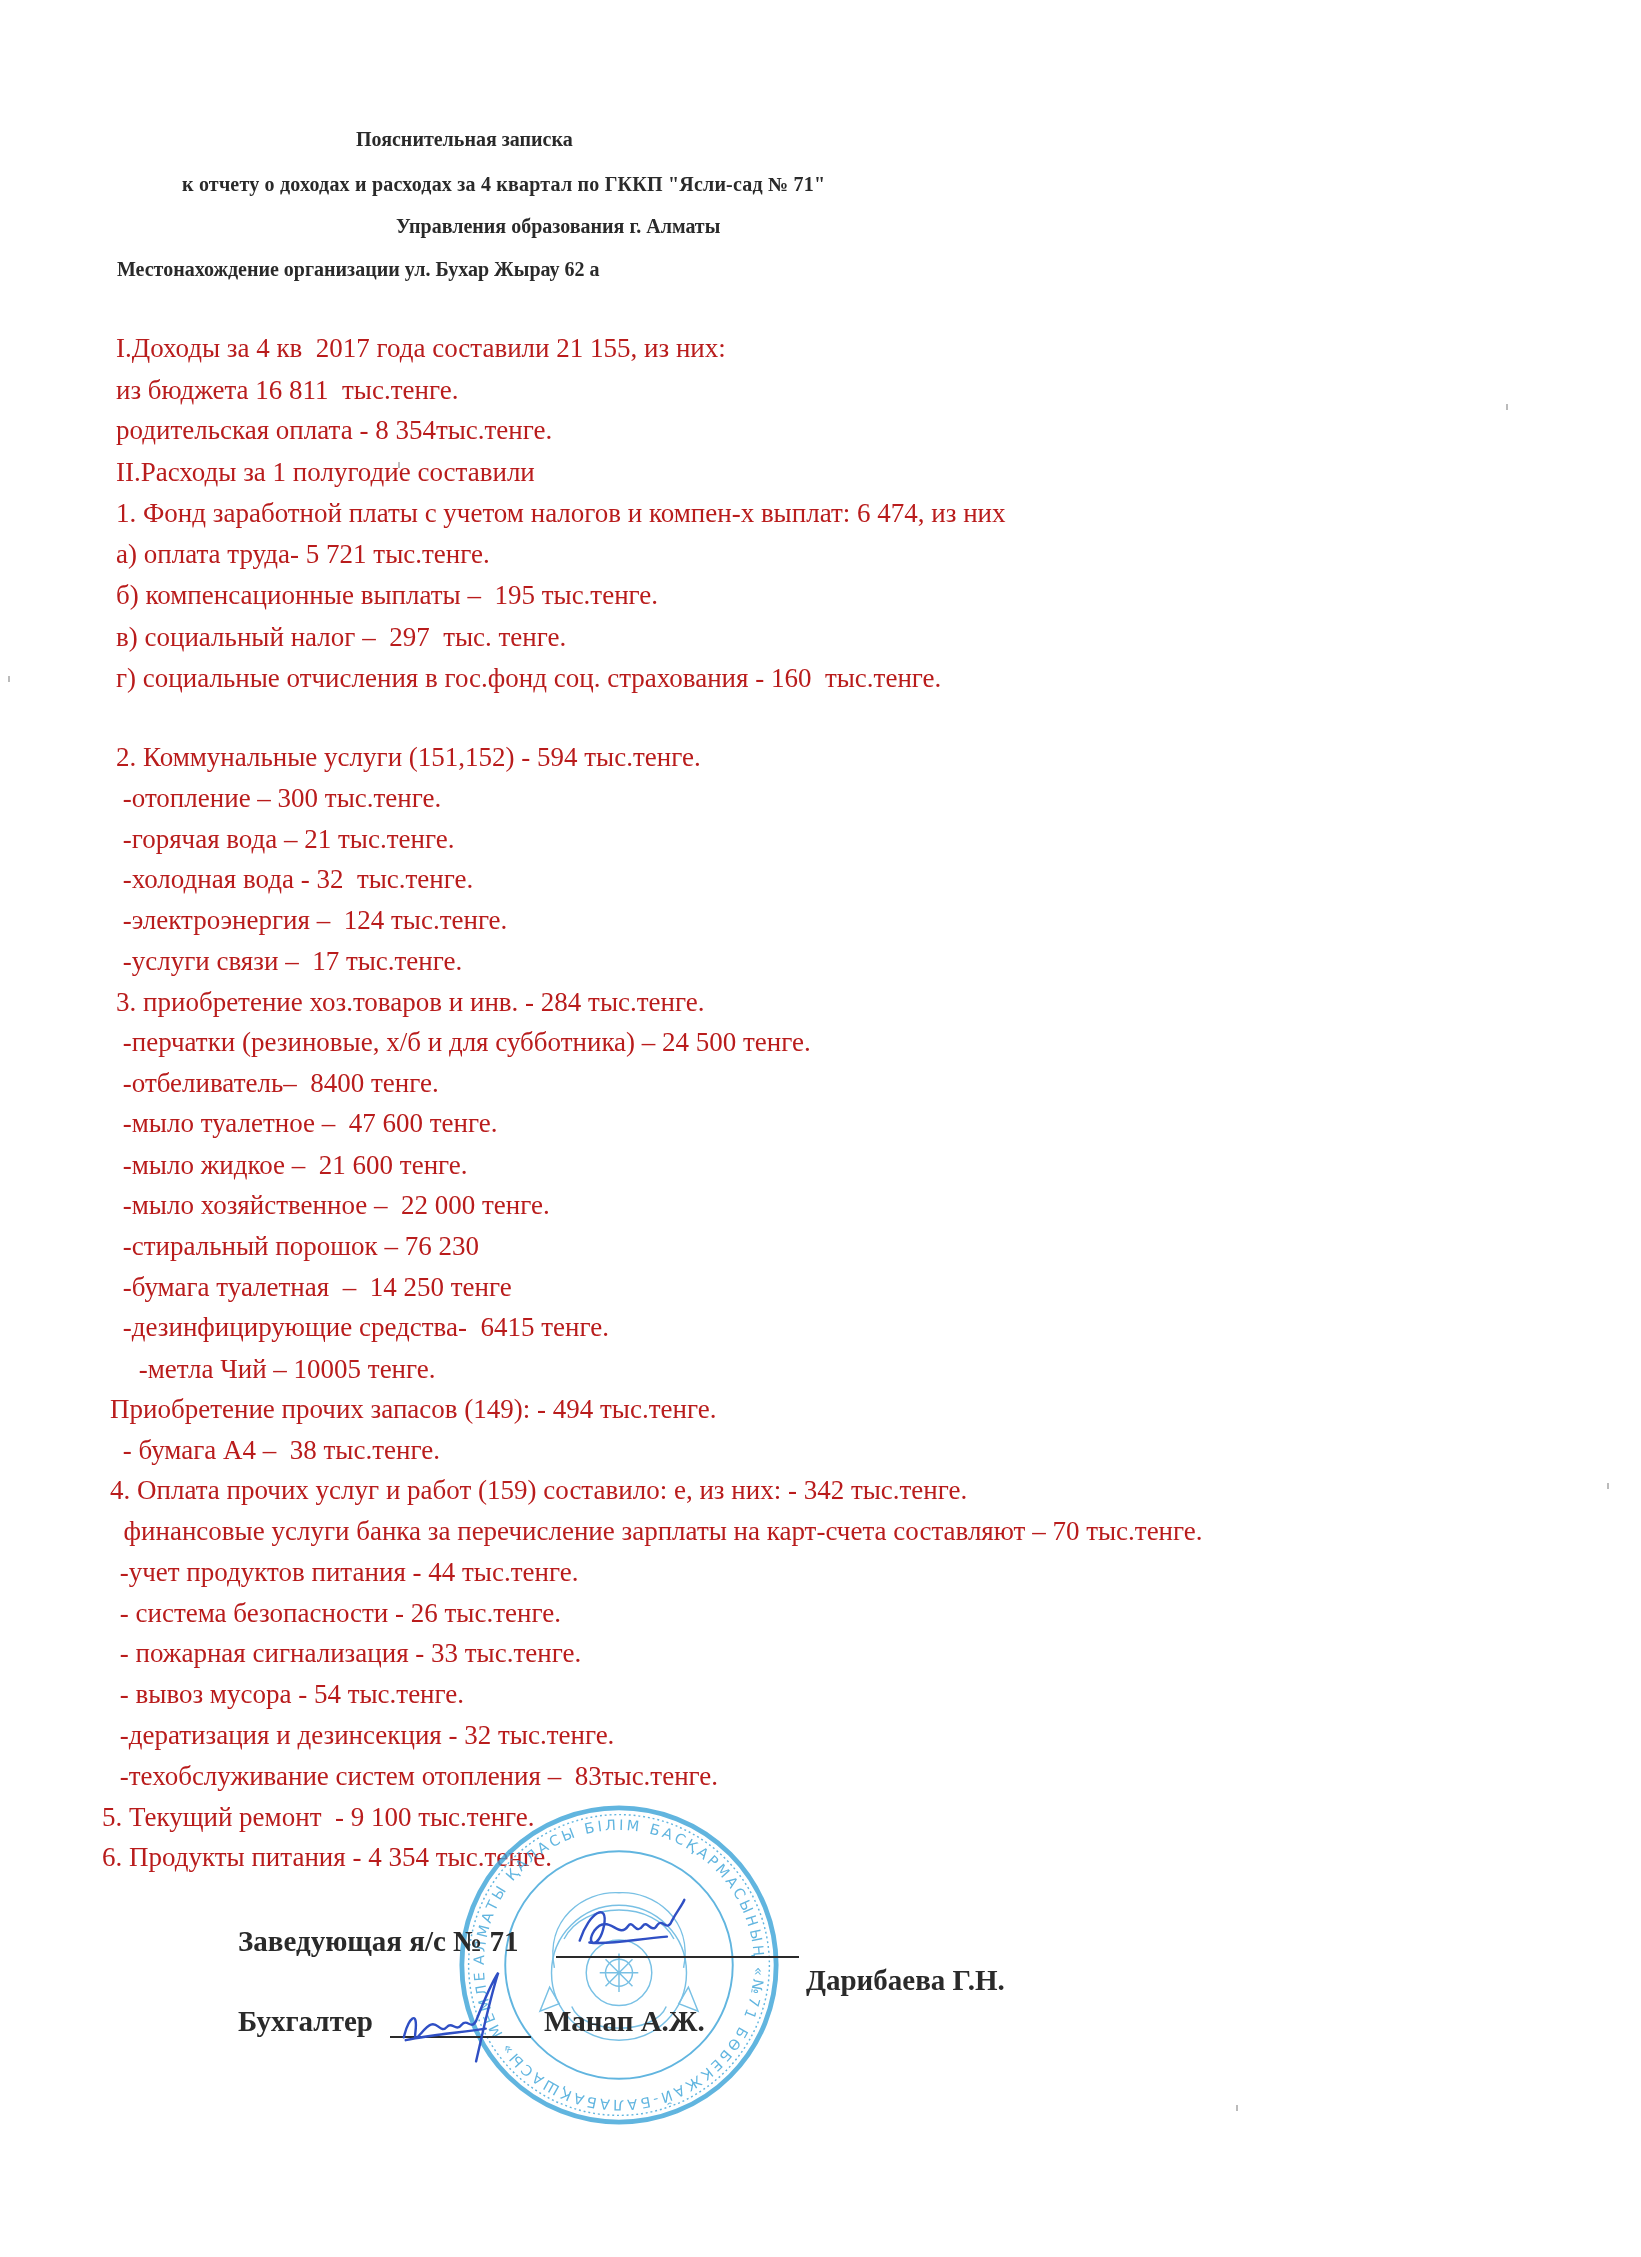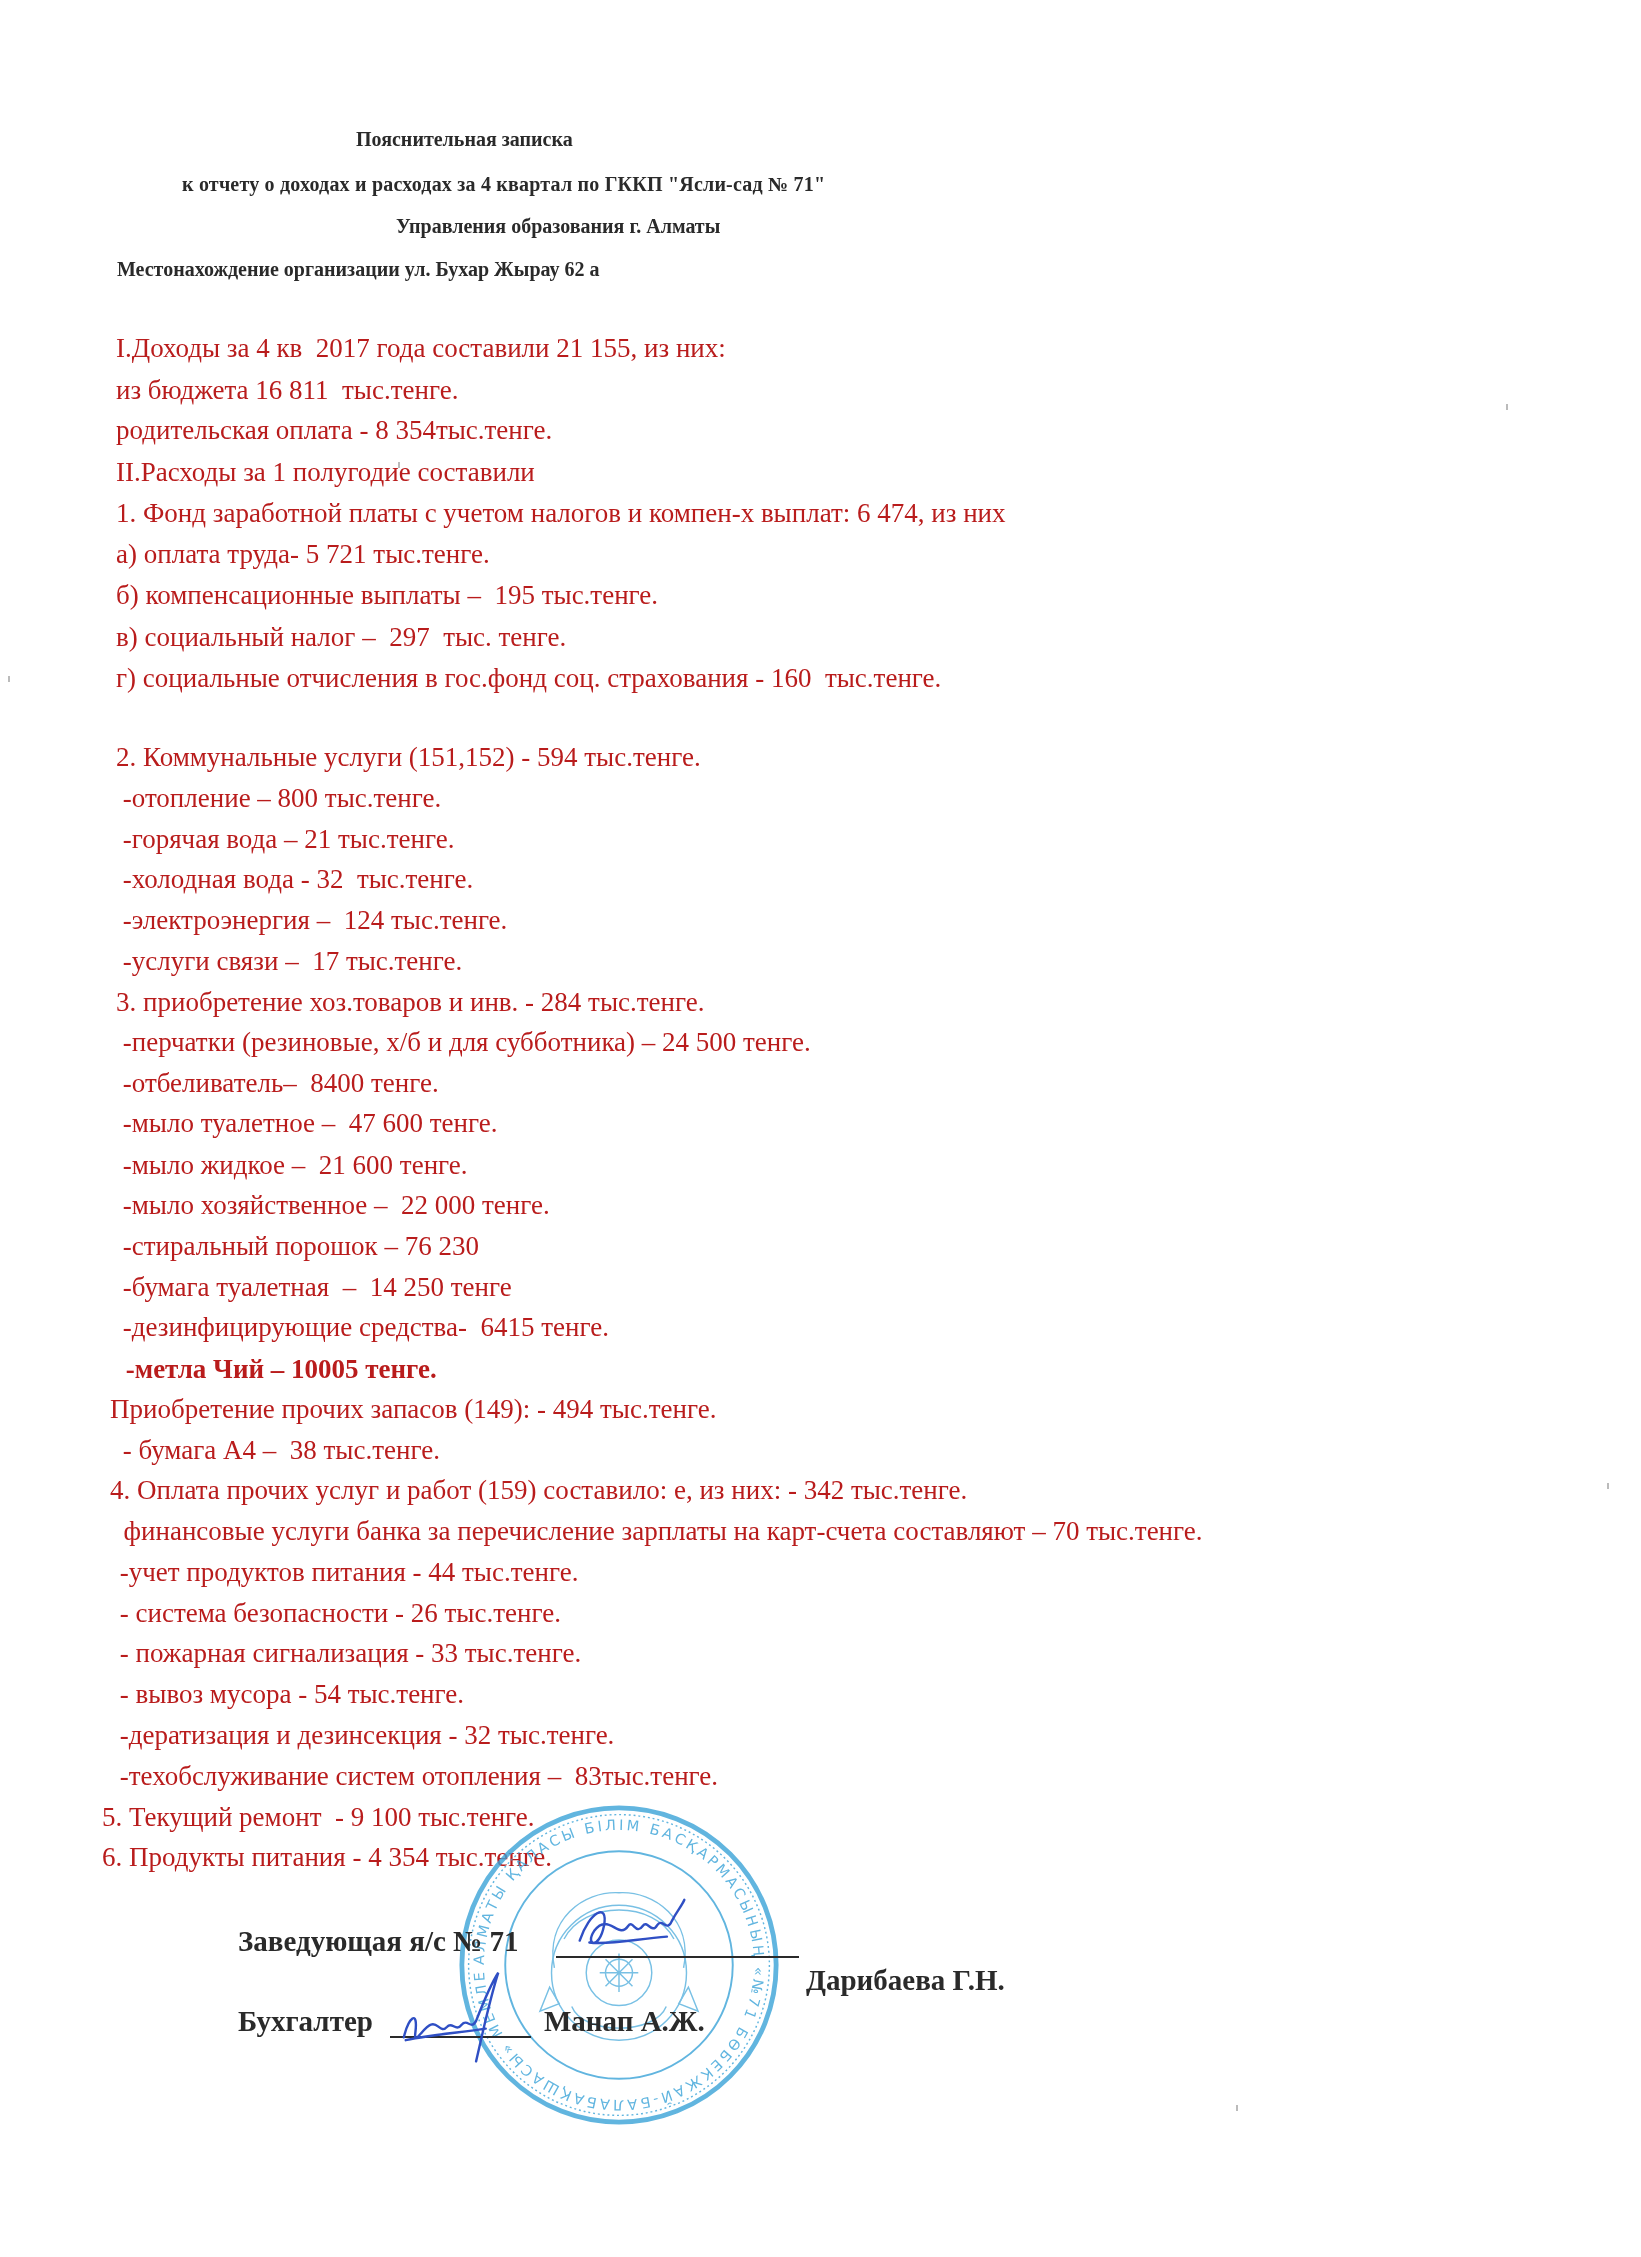--- a/index.html
+++ b/index.html
@@ -31,35 +31,35 @@
     <div class="ln" style="left:116px; top:377px;">из бюджета 16 811  тыс.тенге.</div>
     <div class="ln" style="left:116px; top:417px;">родительская оплата - 8 354тыс.тенге.</div>
     <div class="ln" style="left:116px; top:459px;">II.Расходы за 1 полугодие составили</div>
     <div class="ln" style="left:116px; top:500px;">1. Фонд заработной платы с учетом налогов и компен-х выплат: 6 474, из них</div>
     <div class="ln" style="left:116px; top:541px;">а) оплата труда- 5 721 тыс.тенге.</div>
     <div class="ln" style="left:116px; top:582px;">б) компенсационные выплаты –  195 тыс.тенге.</div>
     <div class="ln" style="left:116px; top:624px;">в) социальный налог –  297  тыс. тенге.</div>
     <div class="ln" style="left:116px; top:665px;">г) социальные отчисления в гос.фонд соц. страхования - 160  тыс.тенге.</div>
 
     <div class="ln" style="left:116px; top:744px;">2. Коммунальные услуги (151,152) - 594 тыс.тенге.</div>
-    <div class="ln" style="left:116px; top:785px;"> -отопление – 800 тыс.тенге.</div>
+    <div class="ln" style="left:116px; top:785px;"> -отопление – 300 тыс.тенге.</div>
     <div class="ln" style="left:116px; top:826px;"> -горячая вода – 21 тыс.тенге.</div>
     <div class="ln" style="left:116px; top:866px;"> -холодная вода - 32  тыс.тенге.</div>
     <div class="ln" style="left:116px; top:907px;"> -электроэнергия –  124 тыс.тенге.</div>
     <div class="ln" style="left:116px; top:948px;"> -услуги связи –  17 тыс.тенге.</div>
     <div class="ln" style="left:116px; top:989px;">3. приобретение хоз.товаров и инв. - 284 тыс.тенге.</div>
     <div class="ln" style="left:116px; top:1029px;"> -перчатки (резиновые, х/б и для субботника) – 24 500 тенге.</div>
     <div class="ln" style="left:116px; top:1070px;"> -отбеливатель–  8400 тенге.</div>
     <div class="ln" style="left:116px; top:1110px;"> -мыло туалетное –  47 600 тенге.</div>
     <div class="ln" style="left:116px; top:1152px;"> -мыло жидкое –  21 600 тенге.</div>
     <div class="ln" style="left:116px; top:1192px;"> -мыло хозяйственное –  22 000 тенге.</div>
     <div class="ln" style="left:116px; top:1233px;"> -стиральный порошок – 76 230</div>
     <div class="ln" style="left:116px; top:1274px;"> -бумага туалетная  –  14 250 тенге</div>
     <div class="ln" style="left:116px; top:1314px;"> -дезинфицирующие средства-  6415 тенге.</div>
-    <div class="ln" style="left:119px; top:1356px;font-weight:bold;"> -метла Чий – 10005 тенге.</div>
+    <div class="ln" style="left:132px; top:1356px;"> -метла Чий – 10005 тенге.</div>
     <div class="ln" style="left:110px; top:1396px;">Приобретение прочих запасов (149): - 494 тыс.тенге.</div>
     <div class="ln" style="left:116px; top:1437px;"> - бумага А4 –  38 тыс.тенге.</div>
     <div class="ln" style="left:110px; top:1477px;">4. Оплата прочих услуг и работ (159) составило: е, из них: - 342 тыс.тенге.</div>
     <div class="ln" style="left:110px; top:1518px;">  финансовые услуги банка за перечисление зарплаты на карт-счета составляют – 70 тыс.тенге.</div>
     <div class="ln" style="left:113px; top:1559px;"> -учет продуктов питания - 44 тыс.тенге.</div>
     <div class="ln" style="left:113px; top:1600px;"> - система безопасности - 26 тыс.тенге.</div>
     <div class="ln" style="left:113px; top:1640px;"> - пожарная сигнализация - 33 тыс.тенге.</div>
     <div class="ln" style="left:113px; top:1681px;"> - вывоз мусора - 54 тыс.тенге.</div>
     <div class="ln" style="left:113px; top:1722px;"> -дератизация и дезинсекция - 32 тыс.тенге.</div>
     <div class="ln" style="left:113px; top:1763px;"> -техобслуживание систем отопления –  83тыс.тенге.</div>

